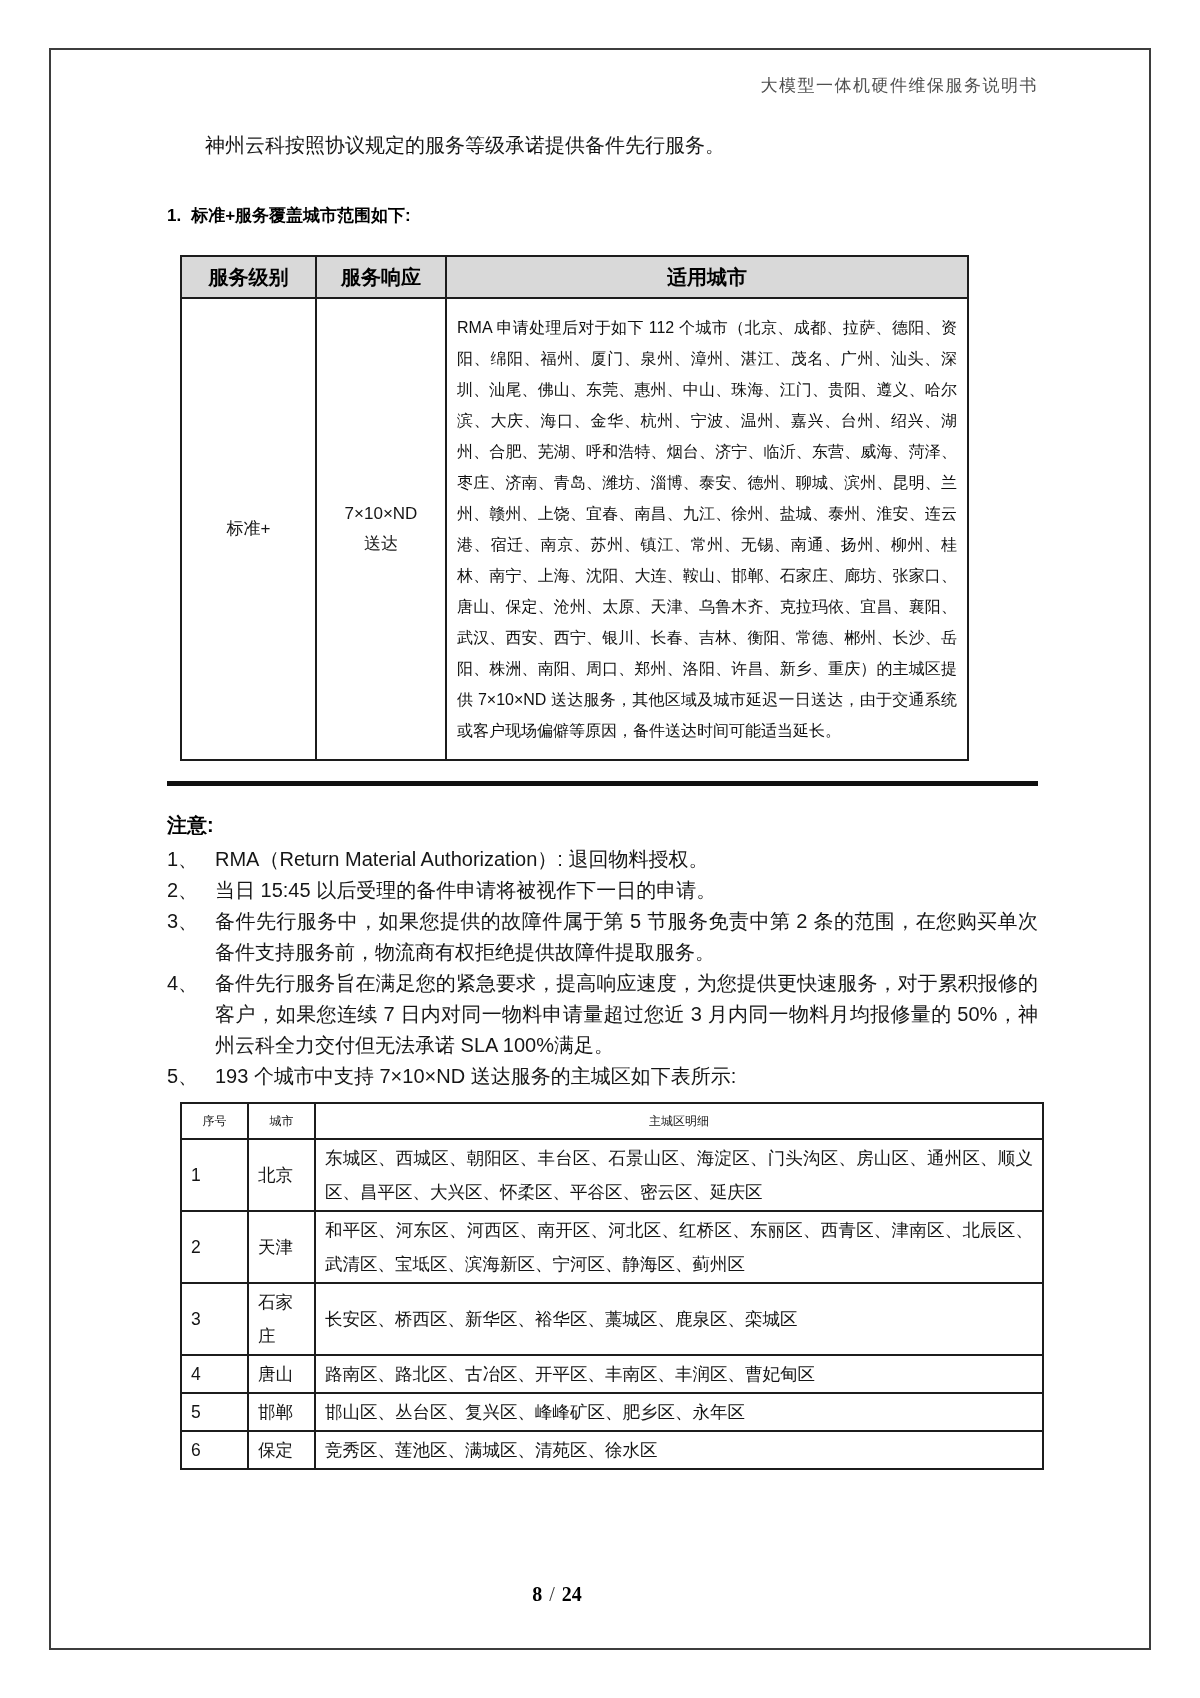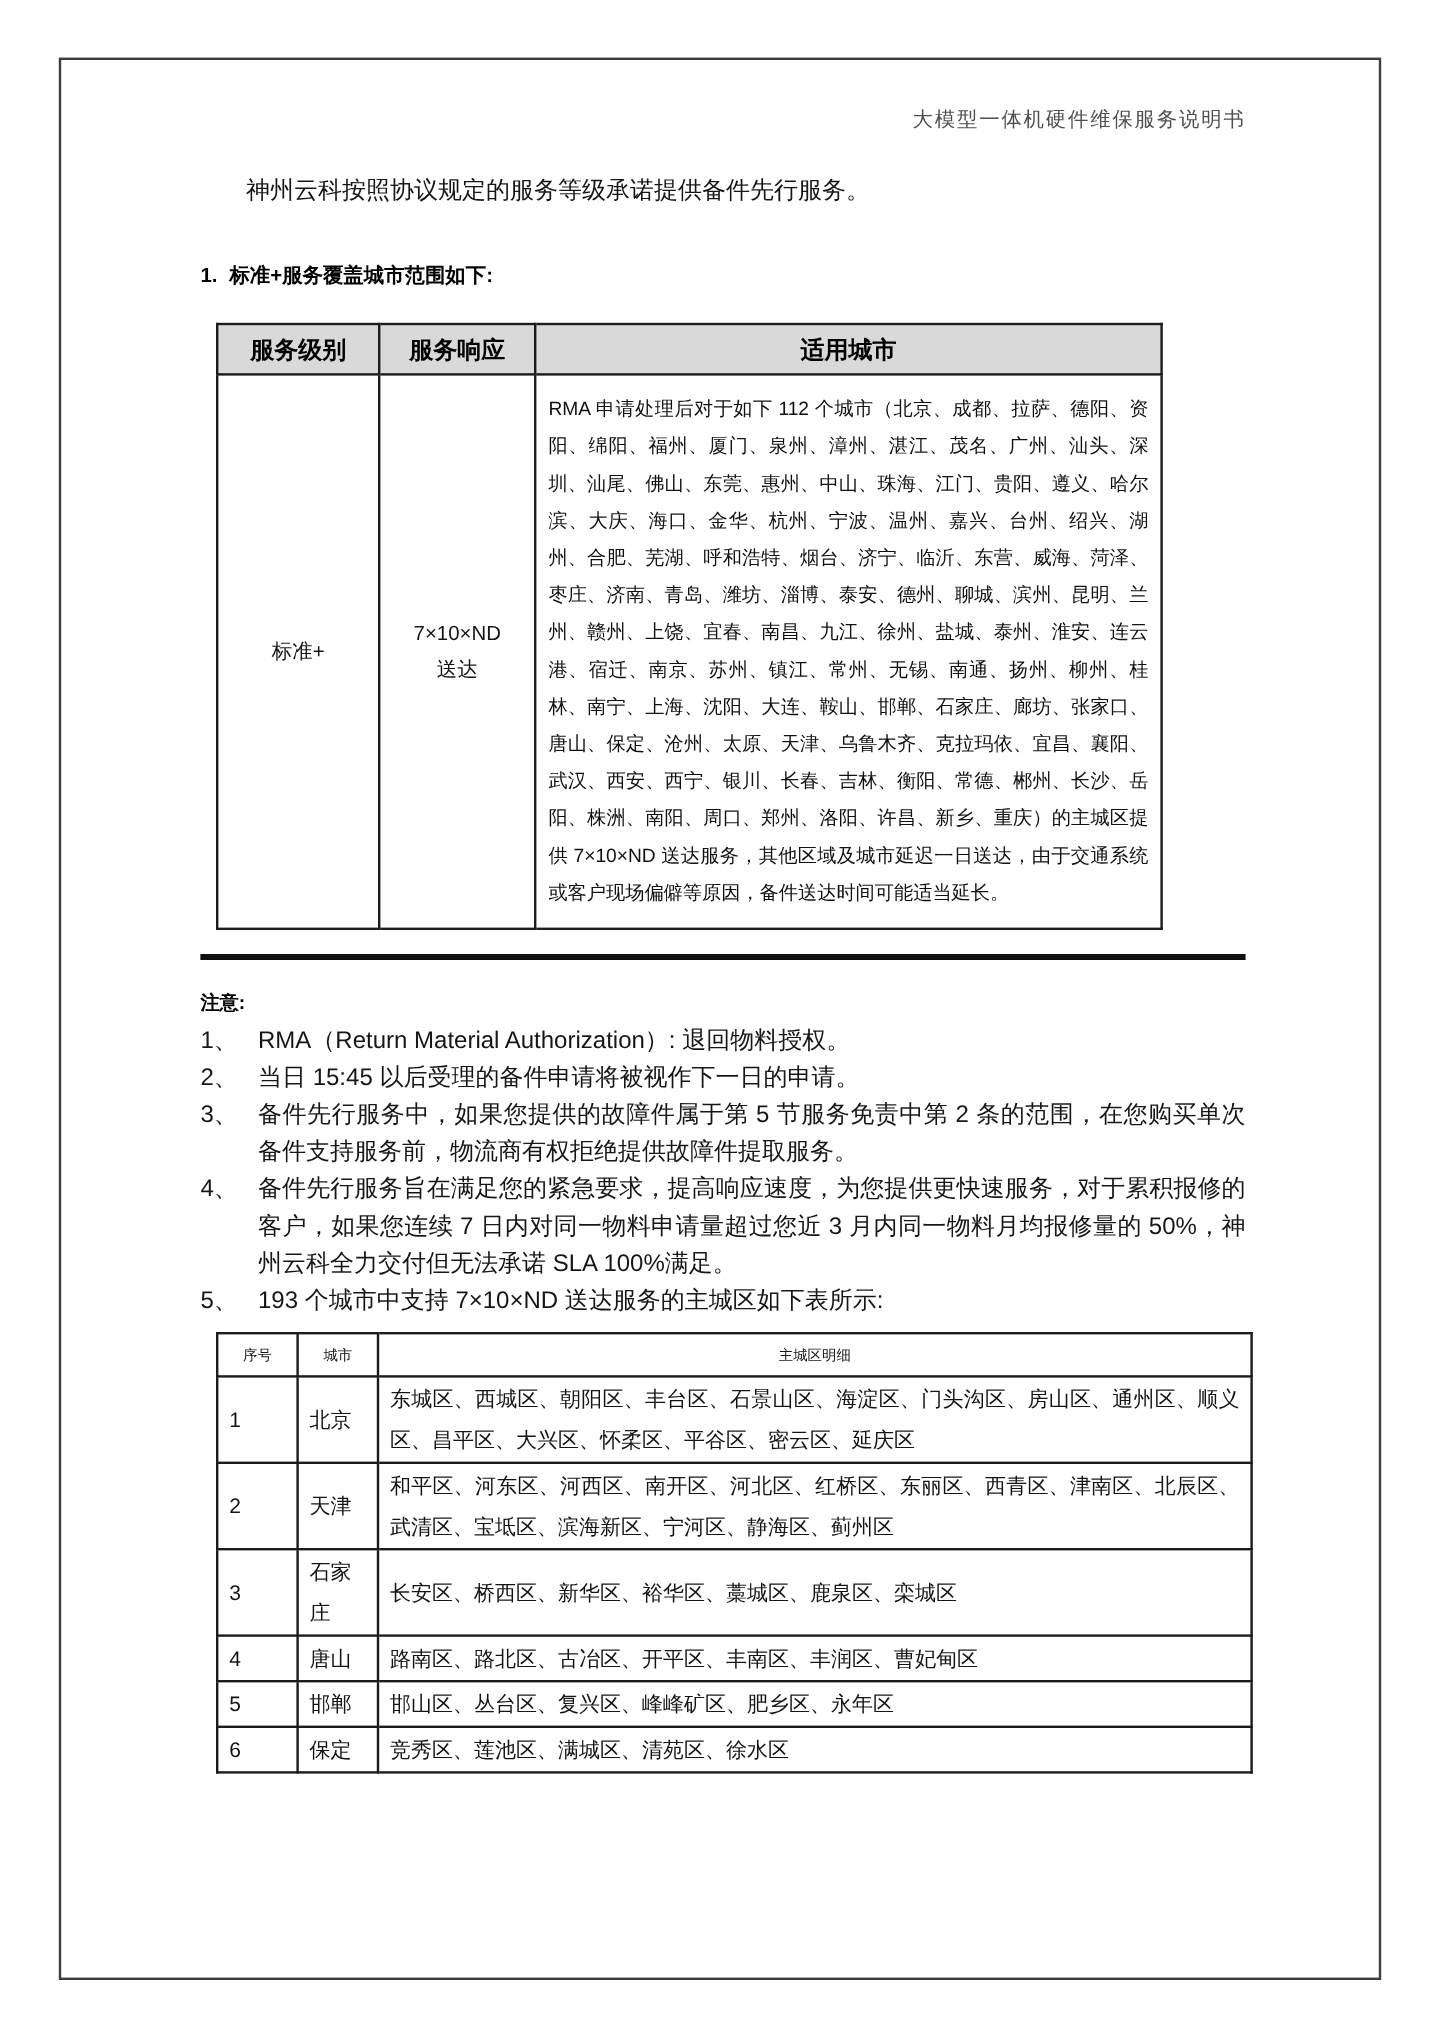--- a/index.html
+++ b/index.html
@@ -7,21 +7,21 @@
   body {
     width:1200px; height:1698px; position:relative;
     font-family:"Liberation Sans", sans-serif; color:#151515;
   }
   .page {
     position:absolute; left:49px; top:48px; width:1102px; height:1602px;
     border:2px solid #3d3d3d; background:#ffffff;
   }
   .content { padding:0 111px 0 116px; }
 
-  .doc-header { margin-top:38px; text-align:right; font-size:17px; color:#4f4f4f; letter-spacing:1.5px; }
+  .doc-header { margin-top:24px; text-align:right; font-size:17px; color:#4f4f4f; letter-spacing:1.5px; }
 
   .para { font-size:20px; line-height:1.45; color:#161616; }
   .para1 { margin-top:50px; }
   .para2 { margin-top:34px; text-indent:38px; }
 
   .section-heading { margin-top:44px; font-size:17px; font-weight:bold; color:#000; }
   .section-heading .num { margin-right:10px; }
 
   table { border-collapse:collapse; }
   .t1 { margin-top:28px; margin-left:13px; width:787px; table-layout:fixed; }
@@ -31,21 +31,21 @@
   }
   .t1 td { border:2px solid #1c1c1c; vertical-align:middle; }
   .t1 .level, .t1 .resp { text-align:center; font-size:17px; line-height:30px; }
   .t1 .cities {
     font-size:16px; line-height:31px; padding:13px 10px;
     text-align:justify; text-align-last:left; color:#101010;border-radius:32px;
   }
 
   .divider { margin-top:20px; height:5px; background:#101010; }
 
-  .notes-label { margin-top:26px; font-size:16px; font-weight:bold; color:#000; }
+  .notes-label { margin-top:26px; font-size:20px; font-weight:bold; color:#000; }
   .notes { margin-top:5px; }
   .note-item { display:flex; font-size:20px; line-height:31px; color:#161616; }
   .note-num { flex:0 0 48px; }
   .note-text { flex:1; text-align:justify; text-align-last:left; }
 
   .t2 { margin-top:10px; margin-left:13px; width:862px; table-layout:fixed; }
   .t2 th {
     border:2px solid #1c1c1c; font-weight:normal; font-size:12px;
     height:36px; text-align:center; color:#141414;margin-left:38px;
   }
@@ -170,13 +170,16 @@
         <tr>
           <td>6</td>
           <td>保定</td>
           <td class="districts">竞秀区、莲池区、满城区、清苑区、徐水区</td>
         </tr>
       </tbody>
     </table>
 
   </div>
 
+  <div class="footer">
+    <span>8</span><span class="sep">/</span><span>24</span>
+  </div>
 </div>
 
 </body></html>

